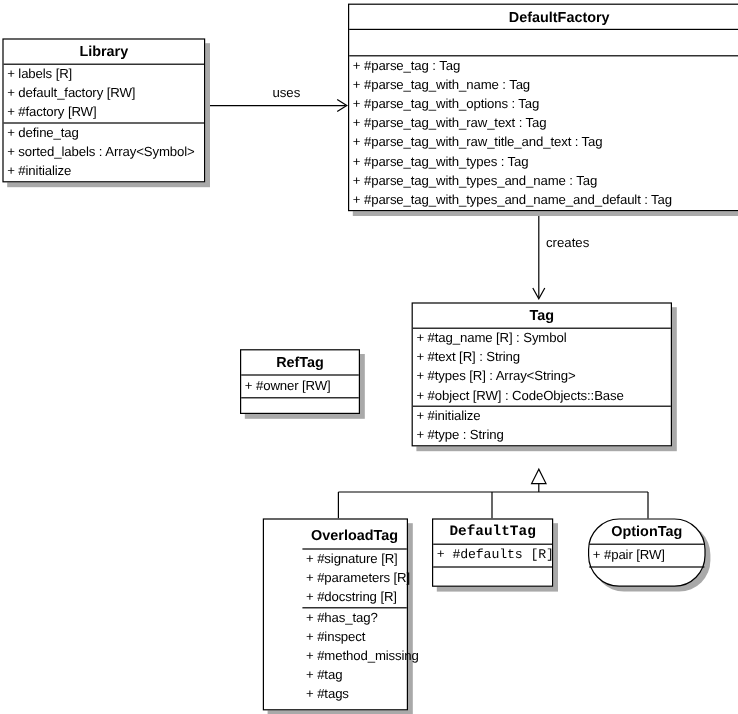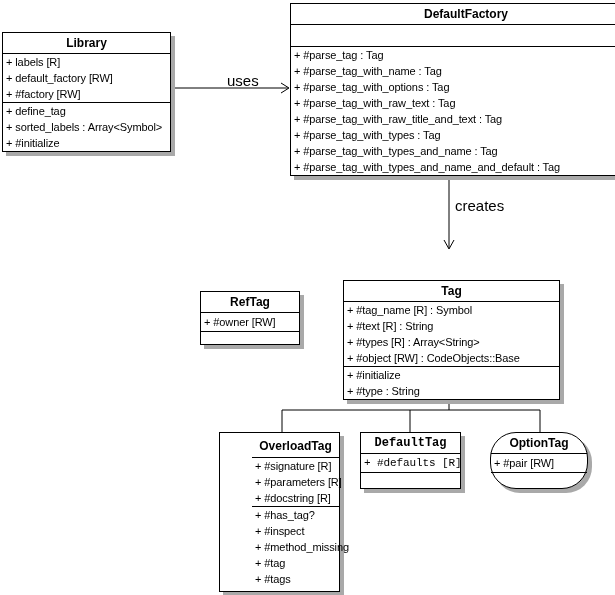--- a/index.html
+++ b/index.html
@@ -14,21 +14,21 @@
   .cls .title{
     font-weight:bold;font-size:12px;line-height:14px;text-align:center;
     padding:3px 2px;white-space:nowrap;
   }
   .sec{border-top:1px solid #000;}
   .row{
     font-size:11px;line-height:16px;padding:0 3px;white-space:nowrap;
     letter-spacing:-0.1px;
   }
   .edge-label{
-    position:absolute;font-size:15px;color:#000;white-space:nowrap;
+    position:absolute;font-size:11px;color:#000;white-space:nowrap;
   }
   #edges{position:absolute;left:0;top:0;pointer-events:none;}
 </style>
 </head>
 <body>
 
 <div id="canvas">
 
   <svg id="edges" width="615" height="595" viewBox="0 0 615 595">
 
@@ -71,21 +71,21 @@
       <div class="row">+ #parse_tag_with_name : Tag</div>
       <div class="row">+ #parse_tag_with_options : Tag</div>
       <div class="row">+ #parse_tag_with_raw_text : Tag</div>
       <div class="row">+ #parse_tag_with_raw_title_and_text : Tag</div>
       <div class="row">+ #parse_tag_with_types : Tag</div>
       <div class="row">+ #parse_tag_with_types_and_name : Tag</div>
       <div class="row">+ #parse_tag_with_types_and_name_and_default : Tag</div>
     </div>
   </div>
 
-  <div class="cls" style="left:343px;top:252px;width:217px;margin-top:28px;">
+  <div class="cls" style="left:343px;top:252px;width:217px;">
     <div class="title">Tag</div>
     <div class="sec">
       <div class="row">+ #tag_name [R] : Symbol</div>
       <div class="row">+ #text [R] : String</div>
       <div class="row">+ #types [R] : Array&lt;String&gt;</div>
       <div class="row">+ #object [RW] : CodeObjects::Base</div>
     </div>
     <div class="sec">
       <div class="row">+ #initialize</div>
       <div class="row">+ #type : String</div>

